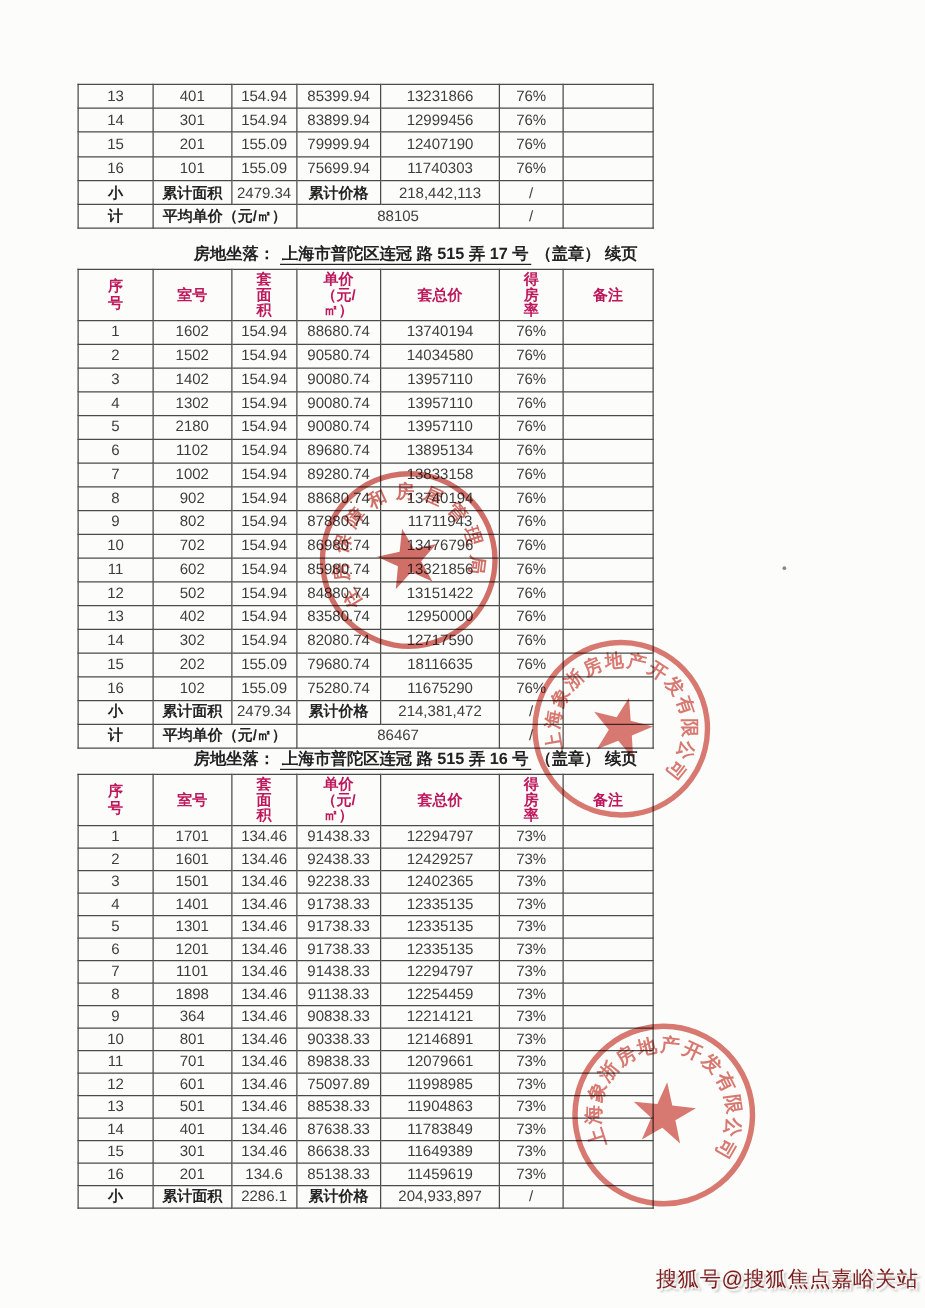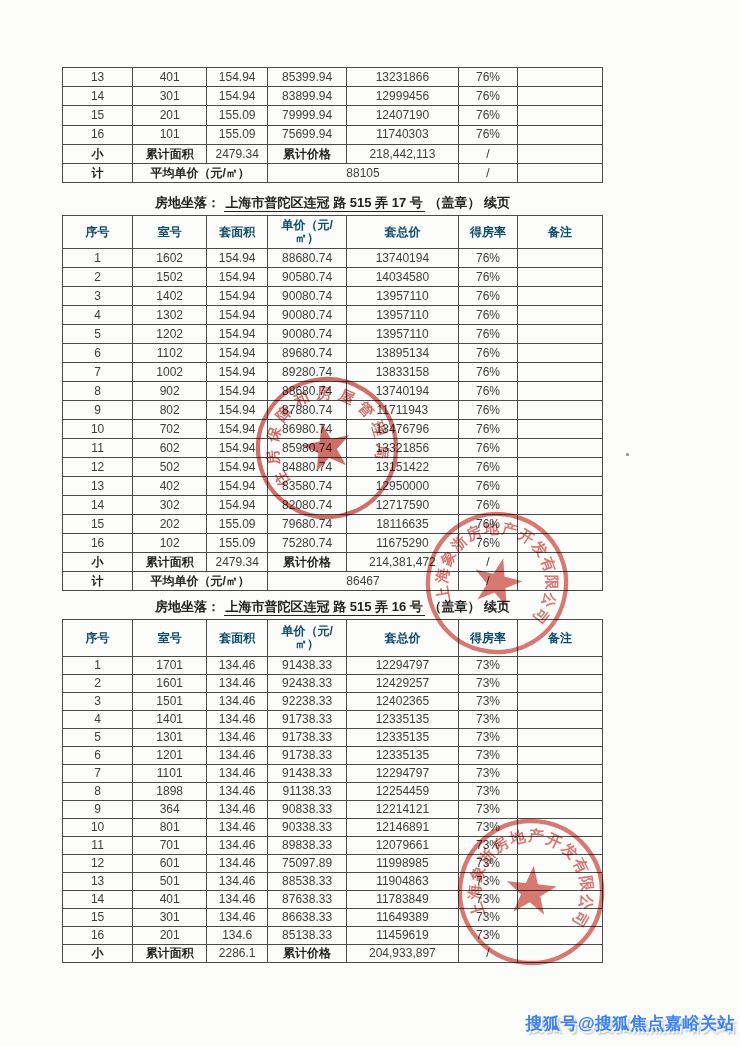--- a/index.html
+++ b/index.html
@@ -3,34 +3,34 @@
 <meta charset="utf-8">
 <style>
   html,body{margin:0;padding:0;}
   body{
     width:740px;height:1046px;position:relative;overflow:hidden;
     background:#fcfcfa;
     font-family:"Liberation Sans","DejaVu Sans",sans-serif;
     color:#3a3a3a;
   }
   .doc-table{
-    position:absolute;left:62px;width:541px;
+    position:absolute;left:62px;width:461px;
     border-collapse:collapse;table-layout:fixed;
     background:transparent;
   }
   .doc-table td,.doc-table th{
     border:1px solid #4b4b4b;
     font-size:12px;line-height:1.05;
     text-align:center;vertical-align:middle;
     padding:0;overflow:hidden;white-space:nowrap;
     color:#3d3d3d;font-weight:400;
   }
   .doc-table th{
-    font-weight:700;color:#0c4a6e;white-space:normal;word-break:break-all;
-    padding:1px 6px;
+    font-weight:700;color:#be185d;white-space:normal;word-break:break-all;
+    padding:1px 18px;
   }
   .doc-table{border:1.5px solid #3e3e3e;}
   .t-top tr{height:19.2px;}
   .t-mid tbody tr{height:19px;}
   .t-mid thead tr{height:33px;}
   .t-bot tbody tr{height:18px;}
   .t-bot thead tr{height:37px;}
   .t-top{top:67px;}
   .t-mid{top:215px;}
   .t-bot{top:619px;}
@@ -42,22 +42,22 @@
   .sec-title .addr{border-bottom:1.2px solid #222;padding:0 2px 1px 2px;margin-top:48px;}
   .title-17{top:194px;}
   .title-16{top:598px;}
   .stamp{
     position:absolute;pointer-events:none;
     mix-blend-mode:multiply;opacity:.78;filter:blur(.35px);
     z-index:6;
   }
   .watermark{
     position:absolute;right:5px;top:1012px;
-    font-size:17px;font-weight:700;letter-spacing:.5px;
-    color:#3b82f6;
+    font-size:17px;font-weight:400;letter-spacing:.5px;
+    color:#7f1d1d;
     text-shadow:1.5px 1.5px 0 rgba(250,250,250,.9),2.5px 2.5px 2px rgba(0,0,0,.3);
     z-index:8;
   }
   .speck{position:absolute;left:626px;top:453px;width:3px;height:3px;border-radius:50%;background:#8a8a8a;}
 </style>
 </head>
 <body>
 
 <table class="doc-table t-top">
   <colgroup>
@@ -186,21 +186,21 @@
         <td>4</td>
         <td>1302</td>
         <td>154.94</td>
         <td>90080.74</td>
         <td>13957110</td>
         <td>76%</td>
         <td></td>
       </tr>
       <tr>
         <td>5</td>
-        <td>1202</td>
+        <td>2180</td>
         <td>154.94</td>
         <td>90080.74</td>
         <td>13957110</td>
         <td>76%</td>
         <td></td>
       </tr>
       <tr>
         <td>6</td>
         <td>1102</td>
         <td>154.94</td>

